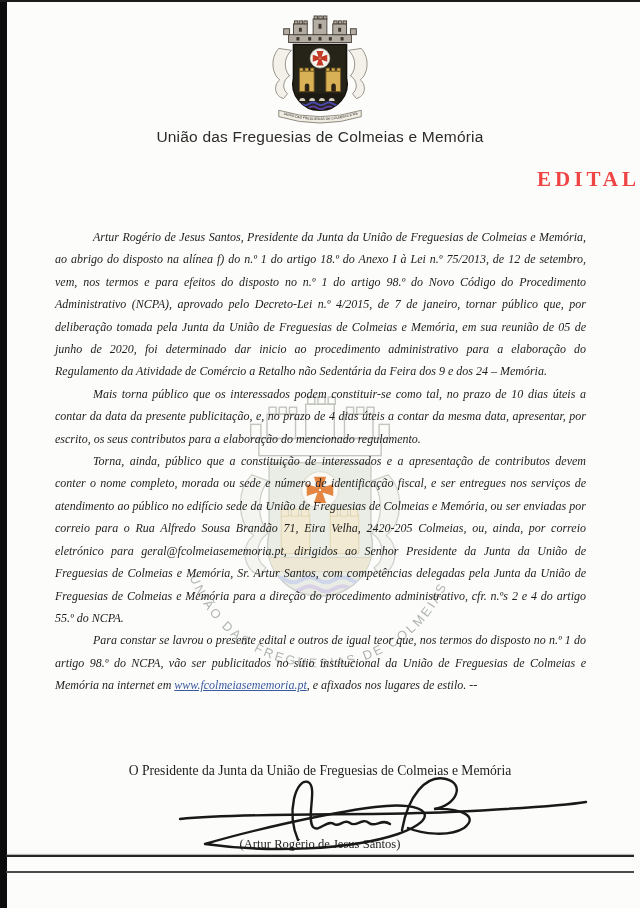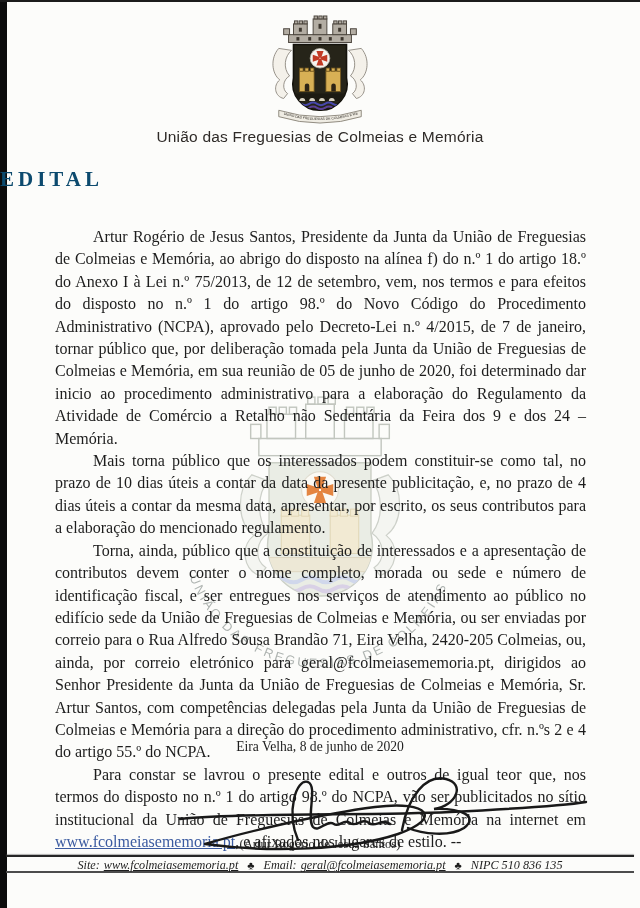--- a/index.html
+++ b/index.html
@@ -11,29 +11,29 @@
   .scan-edge-left{position:absolute;left:0;top:0;width:7px;height:100%;background:#0c0c0c;}
   .scan-edge-top{position:absolute;left:0;top:0;width:100%;height:2px;background:#1c1c1c;}
 
   .crest{position:absolute;left:50%;top:15px;transform:translateX(-50%);width:118px;height:110px;}
 
   .org-name{
     position:absolute;top:128px;left:0;width:100%;text-align:center;
     font-family:"Liberation Sans", sans-serif;font-size:15.5px;color:#2e2a27;letter-spacing:.2px;
   }
   .doc-title{
-    position:absolute;top:167px;left:0;width:100%;text-align:left;
-    font-weight:bold;font-size:21px;letter-spacing:4px;color:#0c4a6e;
+    position:absolute;top:167px;left:0;width:100%;text-align:right;
+    font-weight:bold;font-size:21px;letter-spacing:4px;color:#ef4444;
   }
 
   .watermark{position:absolute;left:162px;top:382px;width:316px;height:338px;z-index:0;opacity:.9;}
 
   .bodytext{
     position:absolute;left:55px;top:226px;width:531px;z-index:2;
-    font-size:16px;line-height:22.4px;text-align:justify;
+    font-size:12px;line-height:22.4px;text-align:justify;font-style:italic;
   }
   .bodytext p{margin:0;text-indent:38px;}
   .doclink{color:#3a5aa0;text-decoration:underline;}
 
   .place-date{position:absolute;top:739px;left:0;width:100%;text-align:center;font-size:13.6px;z-index:2;}
   .signer-title{position:absolute;top:763px;left:0;width:100%;text-align:center;font-size:13.6px;z-index:2;}
   .signature{position:absolute;left:150px;top:772px;width:440px;height:86px;z-index:3;}
   .signer-name{position:absolute;top:837px;left:0;width:100%;text-align:center;font-size:12.6px;z-index:2;}
 
   .footer-rule1{position:absolute;left:6px;top:855px;width:628px;height:2.4px;background:#262626;box-shadow:0 -1px 1px rgba(80,80,80,.45);}
@@ -194,32 +194,29 @@
   <div class="org-name">União das Freguesias de Colmeias e Memória</div>
   <div class="doc-title">EDITAL</div>
 
   <div class="bodytext">
     <p>Artur Rogério de Jesus Santos, Presidente da Junta da União de Freguesias de Colmeias e Memória, ao abrigo do disposto na alínea f) do n.º 1 do artigo 18.º do Anexo I à Lei n.º 75/2013, de 12 de setembro, vem, nos termos e para efeitos do disposto no n.º 1 do artigo 98.º do Novo Código do Procedimento Administrativo (NCPA), aprovado pelo Decreto-Lei n.º 4/2015, de 7 de janeiro, tornar público que, por deliberação tomada pela Junta da União de Freguesias de Colmeias e Memória, em sua reunião de 05 de junho de 2020, foi determinado dar inicio ao procedimento administrativo para a elaboração do Regulamento da Atividade de Comércio a Retalho não Sedentária da Feira dos 9 e dos 24 – Memória.</p>
     <p>Mais torna público que os interessados podem constituir-se como tal, no prazo de 10 dias úteis a contar da data da presente publicitação, e, no prazo de 4 dias úteis a contar da mesma data, apresentar, por escrito, os seus contributos para a elaboração do mencionado regulamento.</p>
     <p>Torna, ainda, público que a constituição de interessados e a apresentação de contributos devem conter o nome completo, morada ou sede e número de identificação fiscal, e ser entregues nos serviços de atendimento ao público no edifício sede da União de Freguesias de Colmeias e Memória, ou ser enviadas por correio para o Rua Alfredo Sousa Brandão 71, Eira Velha, 2420-205 Colmeias, ou, ainda, por correio eletrónico para geral@fcolmeiasememoria.pt, dirigidos ao Senhor Presidente da Junta da União de Freguesias de Colmeias e Memória, Sr. Artur Santos, com competências delegadas pela Junta da União de Freguesias de Colmeias e Memória para a direção do procedimento administrativo, cfr. n.ºs 2 e 4 do artigo 55.º do NCPA.</p>
     <p><span>Para constar se lavrou o presente edital e outros de igual teor que, nos termos do disposto no n.º 1 do artigo 98.º do NCPA, vão ser publicitados no sítio institucional da União de Freguesias de Colmeias e Memória na internet em </span><span class="doclink">www.fcolmeiasememoria.pt</span><span>, e afixados nos lugares de estilo. --</span></p>
   </div>
 
-  <div class="place-date">Eira Velha, 8 de junho de 2020</div>
+  <div class="signer-title">O Presidente da Junta da União de Freguesias de Colmeias e Memória</div>
 
   <svg class="signature" viewBox="0 0 440 86" preserveAspectRatio="none">
     <g fill="none" stroke="#191919" stroke-width="2.4" stroke-linecap="round">
       <path d="M 55 72 C 120 81, 200 78, 248 62 C 292 47, 280 28, 225 35 C 170 42, 92 61, 55 72"></path>
       <path d="M 30 47 C 100 40, 220 44, 300 40 C 360 37, 412 34, 436 30"></path>
       <path d="M 148 68 C 136 40, 146 6, 158 10 C 168 14, 156 46, 163 55 C 169 61, 177 47, 184 52 C 189 56, 194 46, 200 51 C 206 56, 212 45, 219 51 C 225 56, 232 46, 240 52"></path>
       <path d="M 252 58 C 258 24, 276 2, 296 7 C 316 12, 306 34, 284 37 C 310 36, 330 44, 314 56 C 300 65, 272 62, 258 56"></path>
     </g>
   </svg>
 
   <div class="signer-name">(Artur Rogério de Jesus Santos)</div>
 
   <div class="footer-rule1"></div>
-  <div class="footer-line fl1">
-    <span class="lbl">Site:</span><span class="u">www.fcolmeiasememoria.pt</span><span class="sep">♣</span><span class="lbl">Email:</span><span class="u">geral@fcolmeiasememoria.pt</span><span class="sep">♣</span><span>NIPC 510 836 135</span>
-  </div>
   <div class="footer-rule2"></div>
 
 </div>
 
 </body></html>

